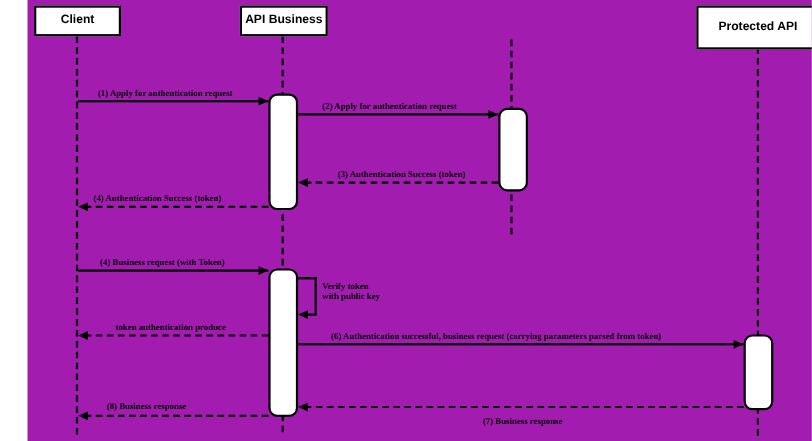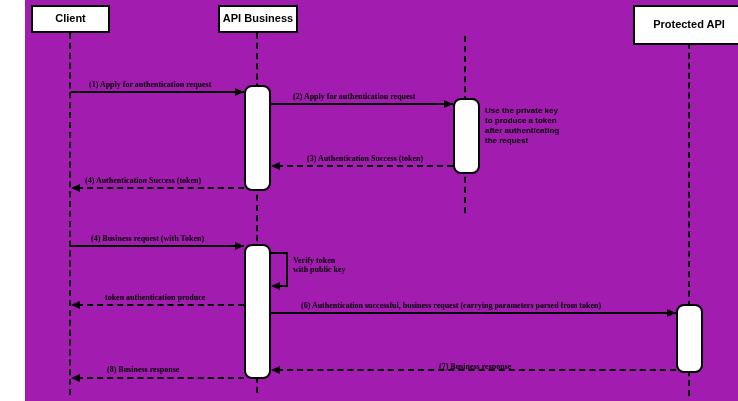--- a/index.html
+++ b/index.html
@@ -53,21 +53,20 @@
   <div class="bar" style="left:651px;top:304px;width:27px;height:69px"></div>
 
   <div class="line" style="left:46px;top:91px;width:173px"></div>
   <div class="head right" style="left:210px;top:88px"></div>
   <div class="lbl" style="left:64px;top:80px">(1) Apply for authentication request</div>
 
   <div class="line" style="left:246px;top:103px;width:182px"></div>
   <div class="head right" style="left:419px;top:100px"></div>
   <div class="lbl" style="left:268px;top:92px">(2) Apply for authentication request</div>
 
-  <div class="note" style="left:460px;top:106px">Use the private key to produce a token after authenticating the request</div>
 
   <div class="line dashed" style="left:252px;top:165px;width:176px"></div>
   <div class="head left" style="left:246px;top:162px"></div>
   <div class="lbl" style="left:282px;top:154px">(3) Authentication Success (token)</div>
 
   <div class="line dashed" style="left:52px;top:187px;width:167px"></div>
   <div class="head left" style="left:46px;top:184px"></div>
   <div class="lbl" style="left:60px;top:176px">(4) Authentication Success (token)</div>
 
   <div class="line" style="left:46px;top:245px;width:173px"></div>
@@ -84,19 +83,19 @@
   <div class="line dashed" style="left:52px;top:304px;width:167px"></div>
   <div class="head left" style="left:46px;top:301px"></div>
   <div class="lbl" style="left:80px;top:293px">token authentication produce</div>
 
   <div class="line" style="left:246px;top:312px;width:405px"></div>
   <div class="head right" style="left:642px;top:309px"></div>
   <div class="lbl" style="left:276px;top:301px">(6) Authentication successful, business request (carrying parameters parsed from token)</div>
 
   <div class="line dashed" style="left:252px;top:369px;width:399px"></div>
   <div class="head left" style="left:246px;top:366px"></div>
-  <div class="lbl" style="left:414px;top:362px">(7) Business response</div>
+  <div class="lbl" style="left:414px;top:378px">(7) Business response</div>
 
   <div class="line dashed" style="left:52px;top:377px;width:167px"></div>
   <div class="head left" style="left:46px;top:374px"></div>
-  <div class="lbl" style="left:82px;top:365px">(8) Business response</div>
+  <div class="lbl" style="left:72px;top:365px">(8) Business response</div>
 
 </div>
 
 </body></html>

